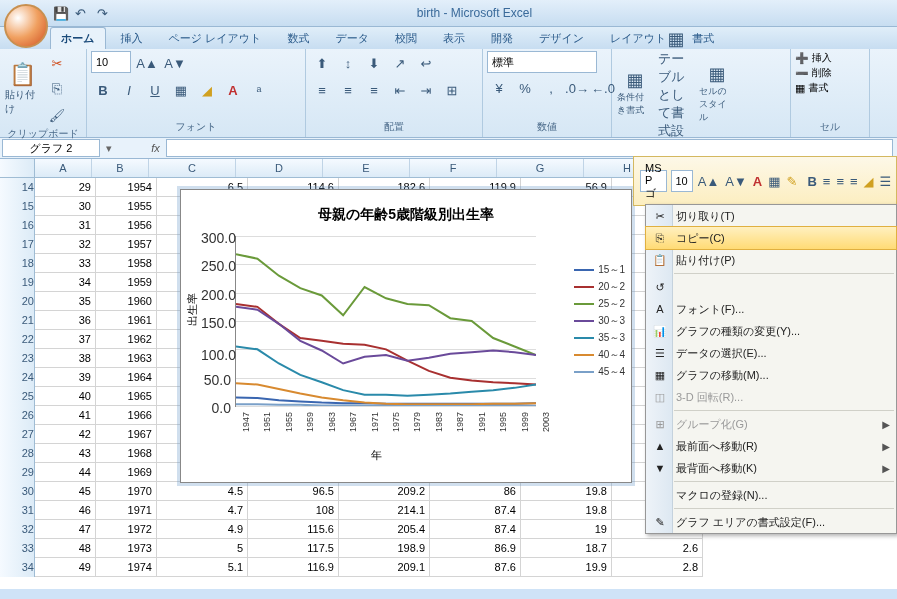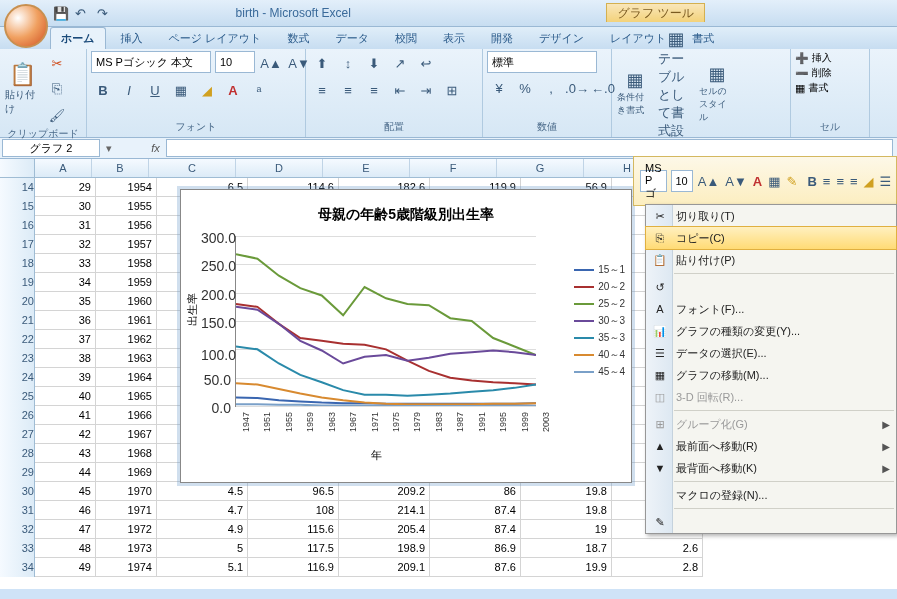--- a/index.html
+++ b/index.html
@@ -56,21 +56,20 @@
 <body>
 
 <div class="office-btn"></div>
 <div class="titlebar">
   <div class="qat">
     <span class="rbtn" style="color:#2a6ad0">💾</span>
     <span class="rbtn">↶</span>
     <span class="rbtn">↷</span>
   </div>
   <div class="title-seg">birth - Microsoft Excel</div>
-  <div class="title-seg"><span class="tool-tab">グラフ ツール</span></div>
   <div style="width:60px"></div>
 </div>
 
 <div class="tabs" id="tabs">
     <div class="tab active">ホーム</div>
     <div class="tab">挿入</div>
     <div class="tab">ページ レイアウト</div>
     <div class="tab">数式</div>
     <div class="tab">データ</div>
     <div class="tab">校閲</div>
@@ -92,21 +91,20 @@
         <span class="rbtn" style="color:#d05020">✂</span>
         <span class="rbtn">⎘</span>
         <span class="rbtn">🖌</span>
       </div>
     </div>
     <div class="rgrp-lbl">クリップボード</div>
   </div>
   <div class="rgrp" style="width:210px">
     <div class="rgrp-body" style="flex-direction:column;align-items:flex-start">
       <div style="display:flex;gap:4px">
-        <span class="combo" style="width:110px">MS Pゴシック 本文</span>
         <span class="combo" style="width:30px">10</span>
         <span class="rbtn">A▲</span>
         <span class="rbtn">A▼</span>
       </div>
       <div style="display:flex;gap:2px">
         <span class="rbtn">
             <b>B</b>
           </span>
         <span class="rbtn">
             <i>I</i>
@@ -615,14 +613,15 @@
       <span>最背面へ移動(K)</span>
       <span class="arr">▶</span>
     </div>
     <div class="msep"></div>
     <div class="mi">
       <span>マクロの登録(N)...</span>
     </div>
     <div class="msep"></div>
     <div class="mi">
       <span class="icn">✎</span>
+      <span>グラフ エリアの書式設定(F)...</span>
     </div>
   </div>
 
 </body></html>

